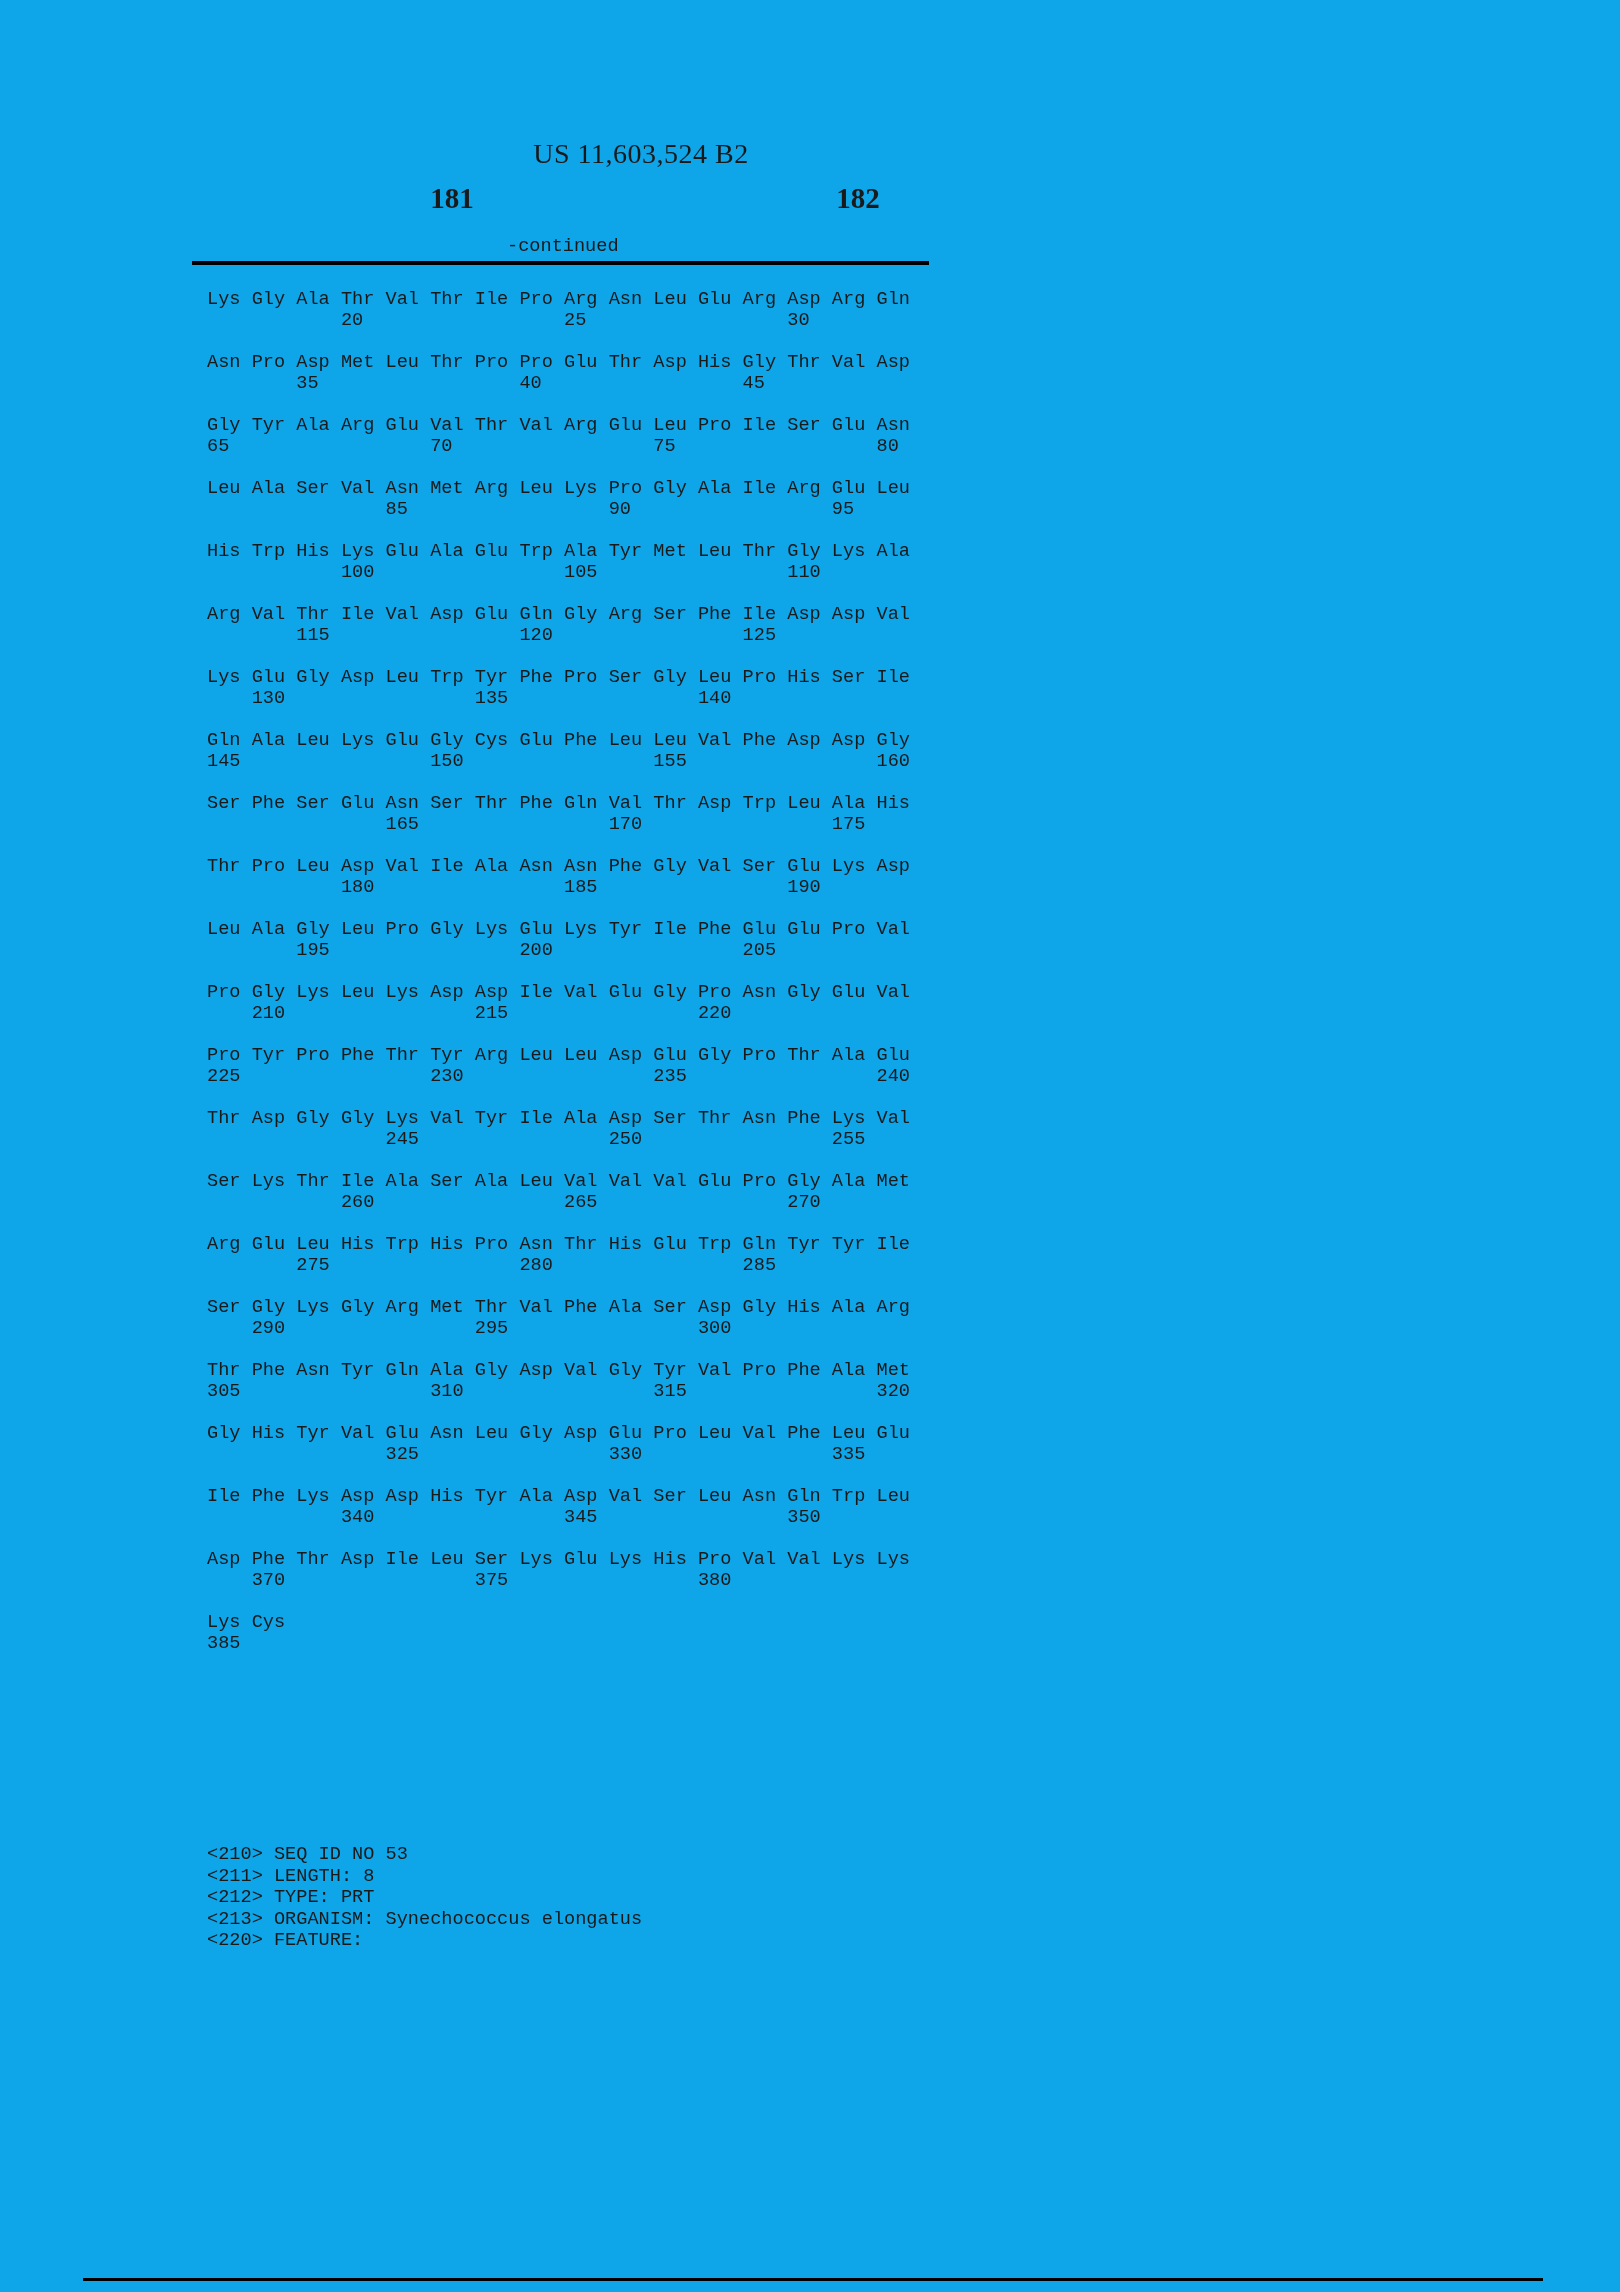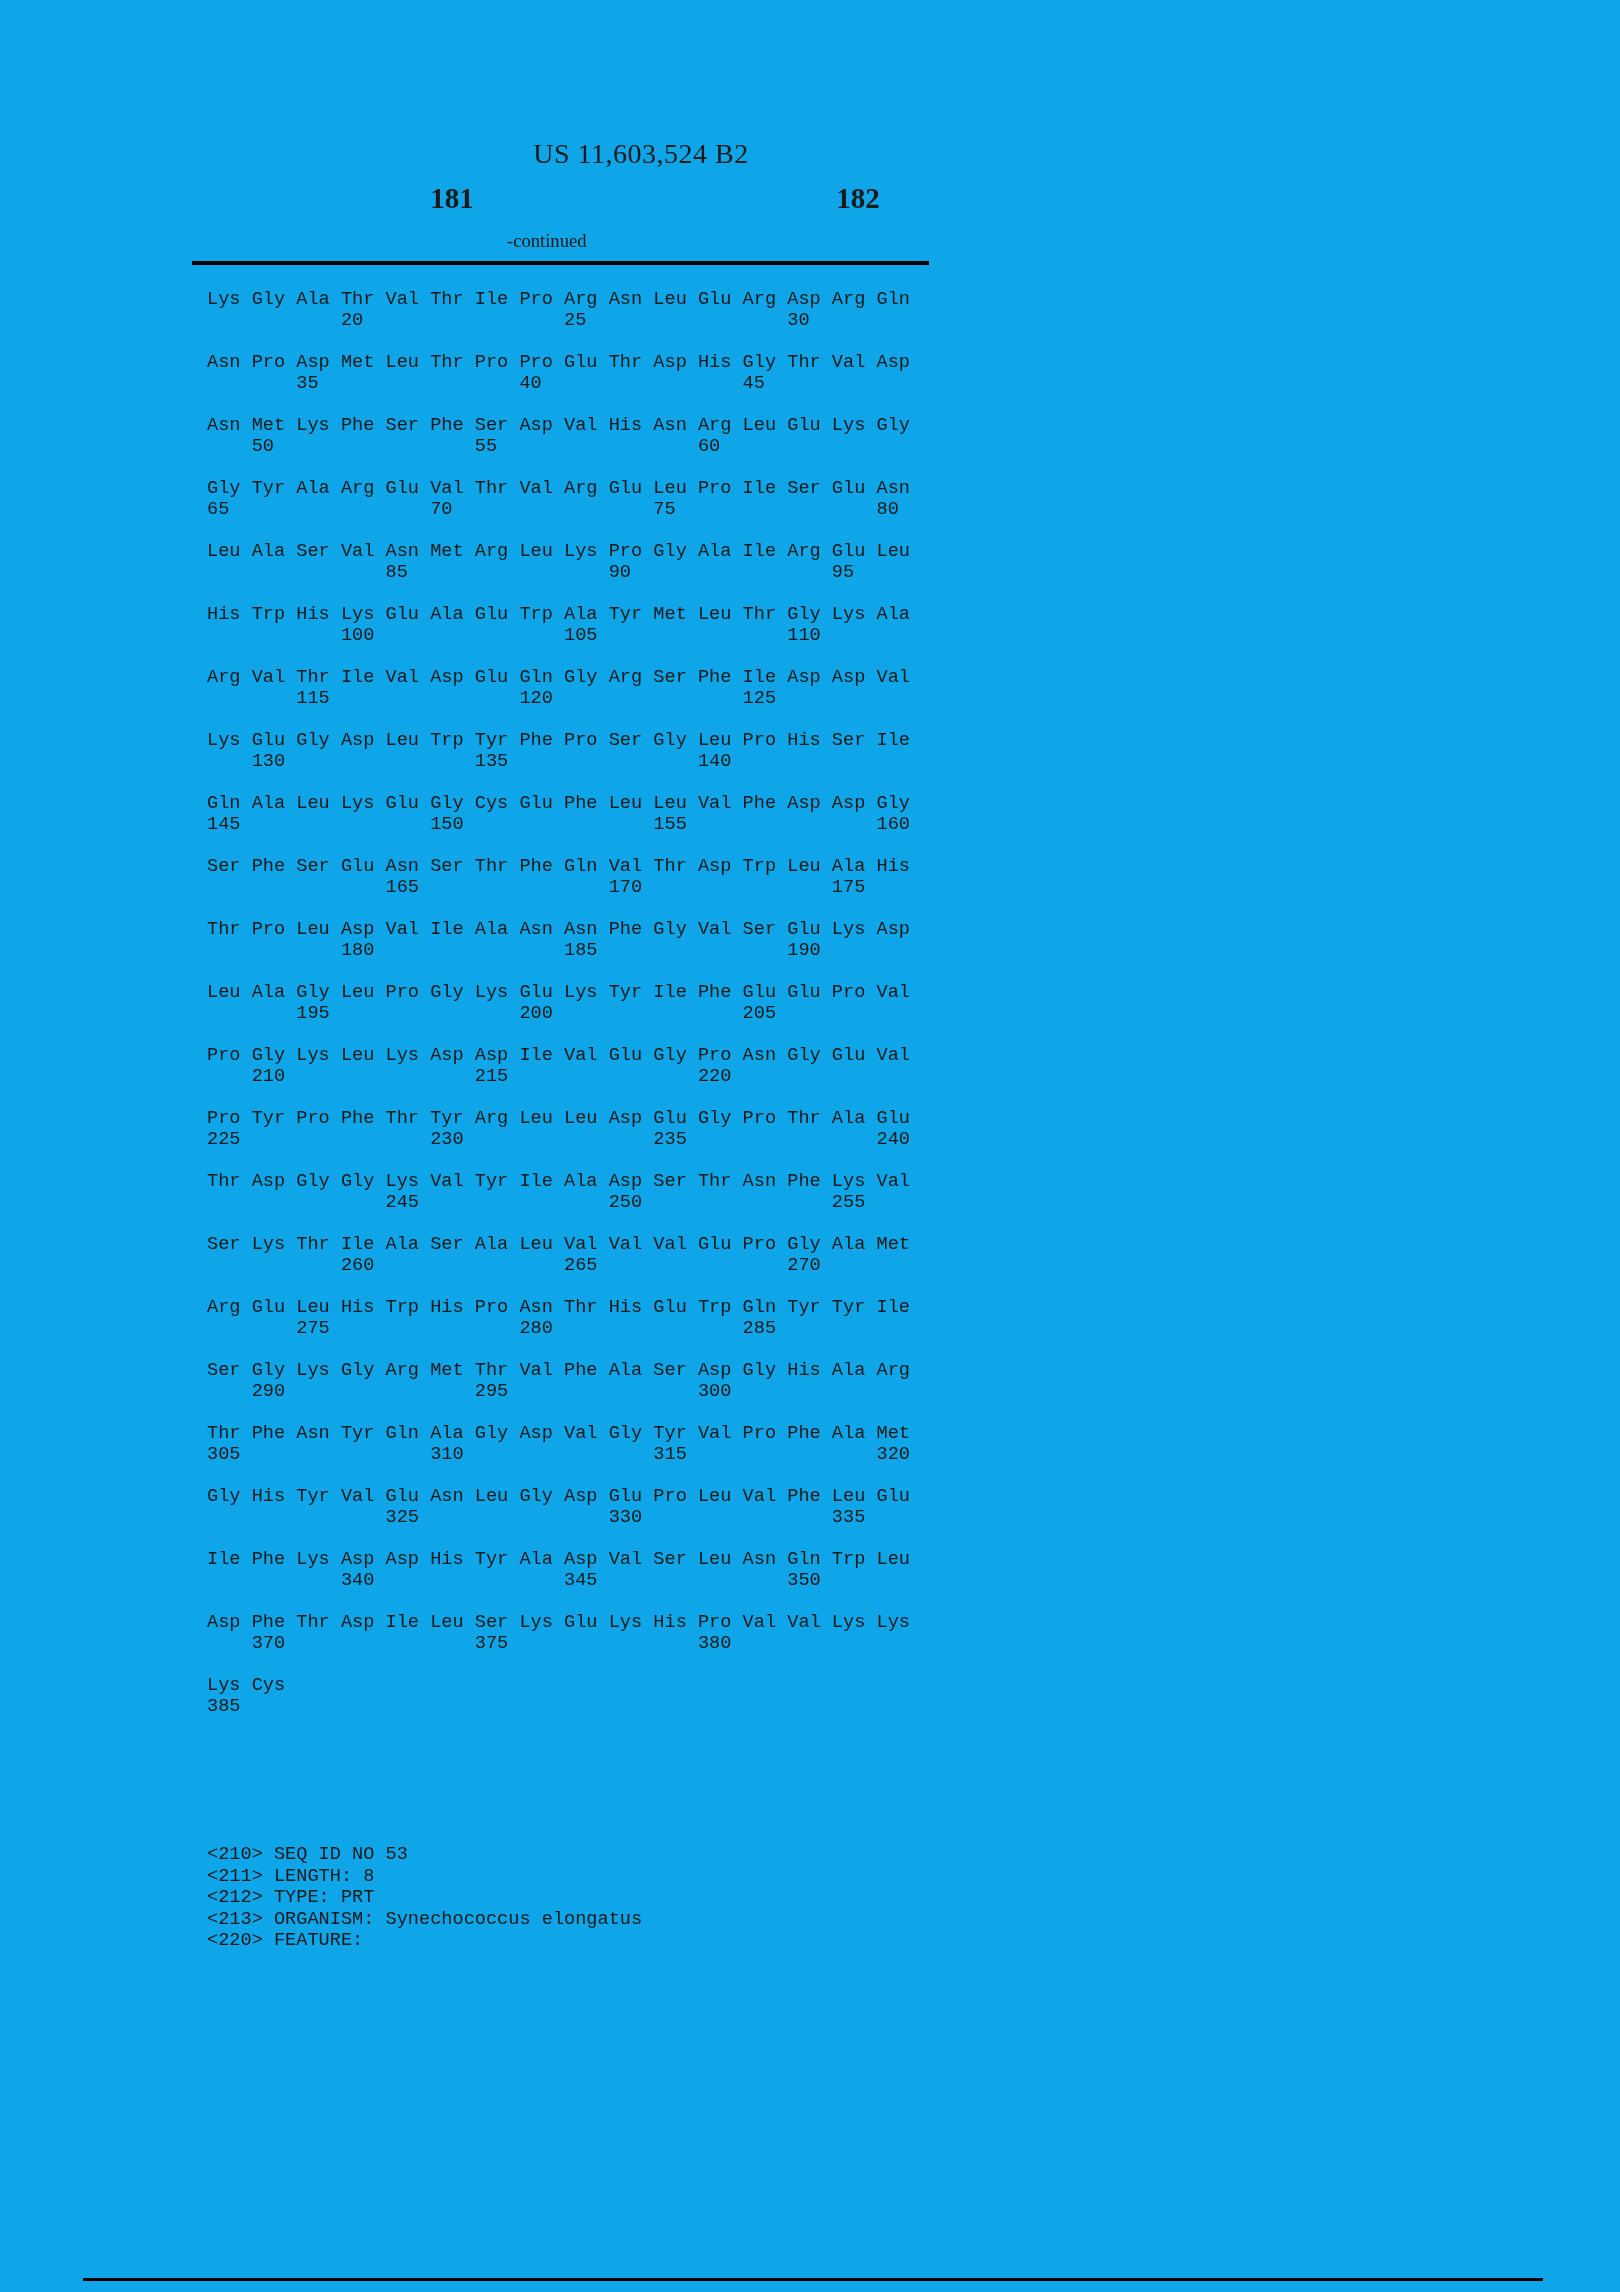--- a/index.html
+++ b/index.html
@@ -31,23 +31,23 @@
     transform: translateX(-50%);
     font-size: 29px;
     font-weight: bold;
     white-space: nowrap;
     text-align: center;
   }
   .page-num.left  { left: 452px; }
   .page-num.right { left: 830px; margin-left: 28px; }
   .continued {
     position: absolute;
-    top: 230px;
+    top: 236px;
     left: 507px;
-    font-family: Liberation Serif, serif;
+    font-family: Liberation Mono, monospace;
     font-size: 18.6px;
     white-space: pre;
   }
   .header-rule {
     position: absolute;
     top: 261px;
     left: 192px;
     width: 737px;
     height: 3.9px;
     background: #000000;
@@ -104,24 +104,20 @@
   <div class="header-rule"></div>
 
   <div class="seq-listing" id="seq-listing">
       <div class="seq-block">
         <div class="seq-line">Lys Gly Ala Thr Val Thr Ile Pro Arg Asn Leu Glu Arg Asp Arg Gln</div>
         <div class="seq-line">            20                  25                  30</div>
       </div>
       <div class="seq-block">
         <div class="seq-line">Asn Pro Asp Met Leu Thr Pro Pro Glu Thr Asp His Gly Thr Val Asp</div>
         <div class="seq-line">        35                  40                  45</div>
-      </div>
-      <div class="seq-block">
-        <div class="seq-line">Asn Met Lys Phe Ser Phe Ser Asp Val His Asn Arg Leu Glu Lys Gly</div>
-        <div class="seq-line">    50                  55                  60</div>
       </div>
       <div class="seq-block">
         <div class="seq-line">Gly Tyr Ala Arg Glu Val Thr Val Arg Glu Leu Pro Ile Ser Glu Asn</div>
         <div class="seq-line">65                  70                  75                  80</div>
       </div>
       <div class="seq-block">
         <div class="seq-line">Leu Ala Ser Val Asn Met Arg Leu Lys Pro Gly Ala Ile Arg Glu Leu</div>
         <div class="seq-line">                85                  90                  95</div>
       </div>
       <div class="seq-block">

